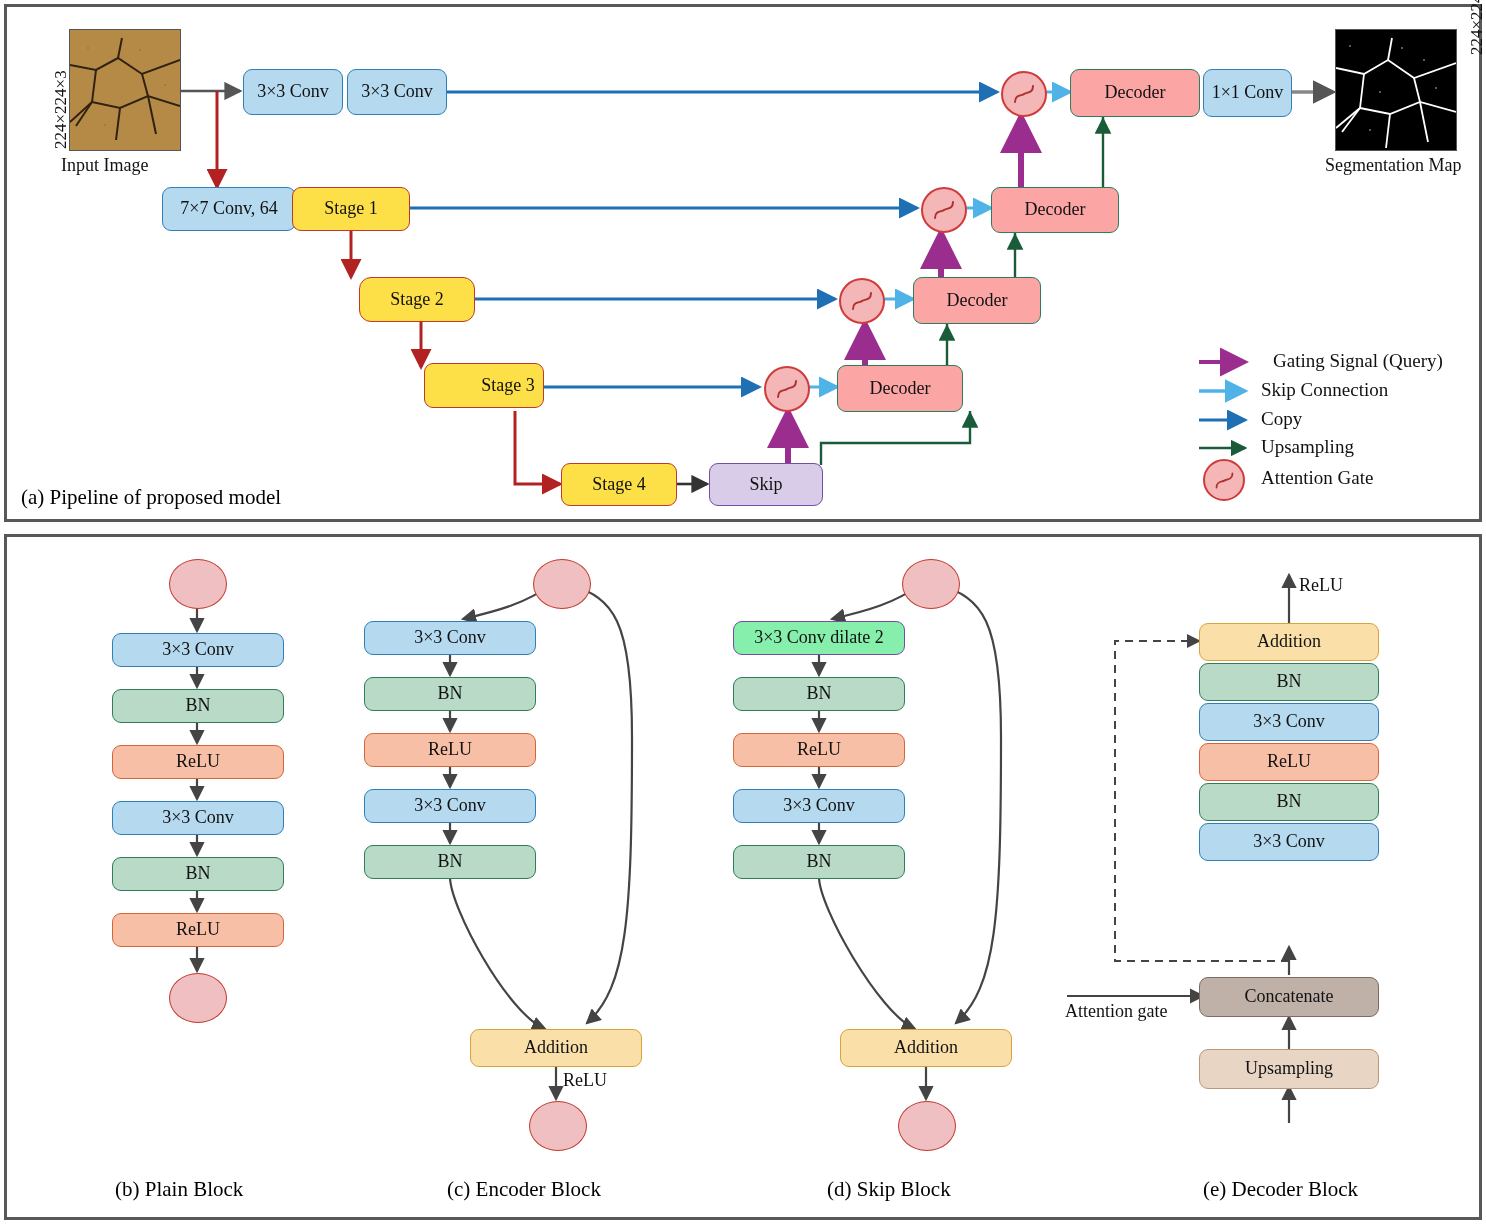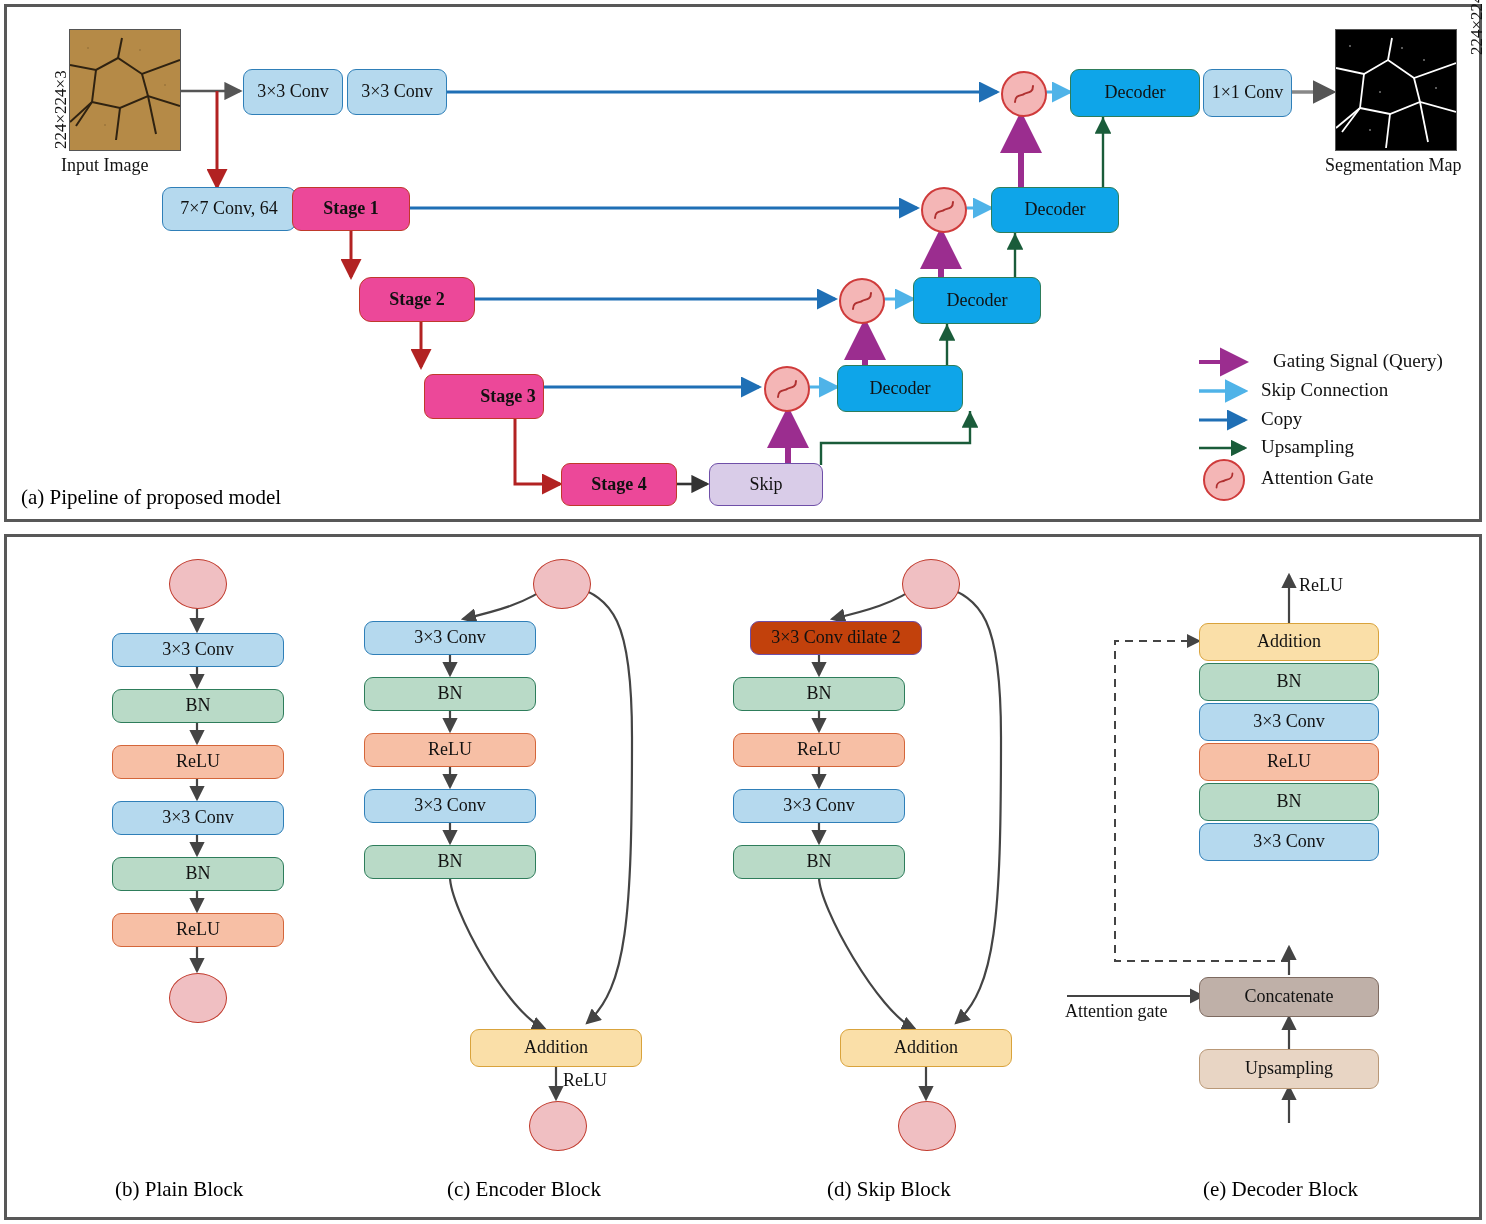--- a/index.html
+++ b/index.html
@@ -10,29 +10,29 @@
   #panel-a{left:4px;top:4px;width:1478px;height:518px;}
   #panel-b{left:4px;top:534px;width:1478px;height:686px;}
 
   .cap{position:absolute;font-size:21px;color:#000;white-space:nowrap;}
 
   
   .node{position:absolute;box-sizing:border-box;display:flex;align-items:center;
         justify-content:center;border-radius:9px;font-size:18px;text-align:center;
         line-height:1.1;white-space:nowrap;}
   .n-blue{background:#b5d9ee;border:1.6px solid #2f7fb8;}
-  .n-pink{background:#ec4899;border:1.6px solid #c0392b;font-weight:bold;}
-  .n-green{background:#0ea5e9;border:1.6px solid #2e7d5b;}
+  .n-pink{background:#fde047;border:1.6px solid #c0392b;}
+  .n-green{background:#fca5a5;border:1.6px solid #2e7d5b;}
   .n-purple{background:#d9cce8;border:1.6px solid #6f4fa8;}
   .n-bn{background:#b9dac7;border:1.6px solid #2e7d5b;}
   .n-relu{background:#f7bfa5;border:1.6px solid #d4663a;}
   .n-add{background:#fadfa8;border:1.6px solid #d9a33c;}
   .n-concat{background:#bfb0a8;border:1.6px solid #7d6a60;}
   .n-ups{background:#e8d5c4;border:1.6px solid #b99877;}
-  .n-dil{background:#c2410c;border:1.6px solid #6f4fa8;margin-left:17px;}
+  .n-dil{background:#86efac;border:1.6px solid #6f4fa8;}
 
   .ellipse{position:absolute;background:#f0bfc2;border:1.6px solid #c0392b;border-radius:50%;}
 
   .gate{position:absolute;background:#f4b6b6;border:2px solid #cf3b3b;border-radius:50%;
         display:flex;align-items:center;justify-content:center;}
   .gate svg{display:block;}
 
   .imgbox{position:absolute;border:1px solid #555;overflow:hidden;}
   .vlabel{position:absolute;font-size:17px;white-space:nowrap;
           transform:rotate(-90deg);transform-origin:left top;}
@@ -161,21 +161,21 @@
     </div>
     <div class="vlabel" style="left:1460px;top:48px;">224×224</div>
     <div class="hlabel" style="left:1318px;top:148px;">Segmentation  Map</div>
 
     <div class="node n-blue" style="left:236px;top:62px;width:100px;height:46px;">3×3 Conv</div>
     <div class="node n-blue" style="left:340px;top:62px;width:100px;height:46px;">3×3 Conv</div>
 
     <div class="node n-blue" style="left:155px;top:180px;width:134px;height:44px;">7×7 Conv, 64</div>
     <div class="node n-pink" style="left:285px;top:180px;width:118px;height:44px;">Stage 1</div>
     <div class="node n-pink" style="left:352px;top:270px;width:116px;height:45px;border-radius:12px;">Stage 2</div>
-    <div class="node n-pink" style="left:417px;top:367px;width:120px;height:45px;padding-left:48px;">Stage 3</div>
+    <div class="node n-pink" style="left:417px;top:356px;width:120px;height:45px;padding-left:48px;">Stage 3</div>
     <div class="node n-pink" style="left:554px;top:456px;width:116px;height:43px;">Stage 4</div>
     <div class="node n-purple" style="left:702px;top:456px;width:114px;height:43px;">Skip</div>
 
     <div class="node n-green" style="left:830px;top:358px;width:126px;height:47px;">Decoder</div>
     <div class="node n-green" style="left:906px;top:270px;width:128px;height:47px;">Decoder</div>
     <div class="node n-green" style="left:984px;top:180px;width:128px;height:46px;">Decoder</div>
     <div class="node n-green" style="left:1063px;top:62px;width:130px;height:48px;">Decoder</div>
     <div class="node n-blue" style="left:1196px;top:62px;width:89px;height:48px;">1×1 Conv</div>
 
     <div class="gate" style="left:994px;top:64px;width:42px;height:42px;">

